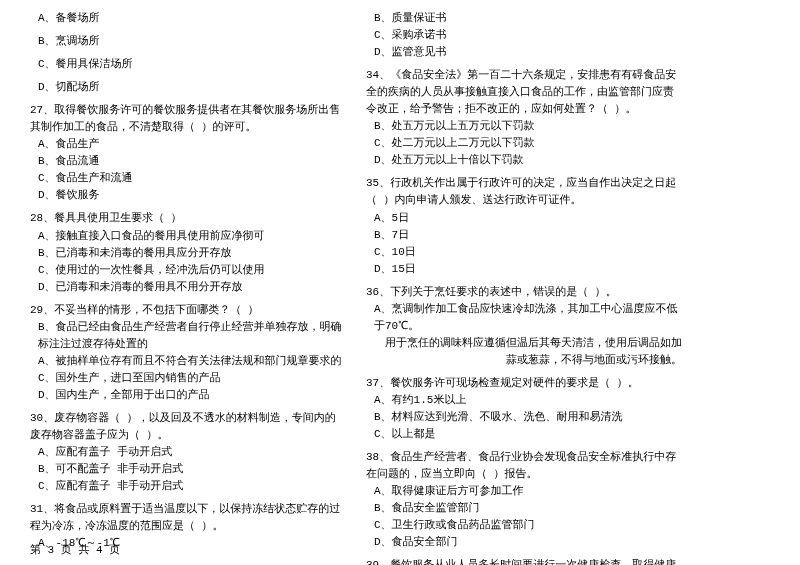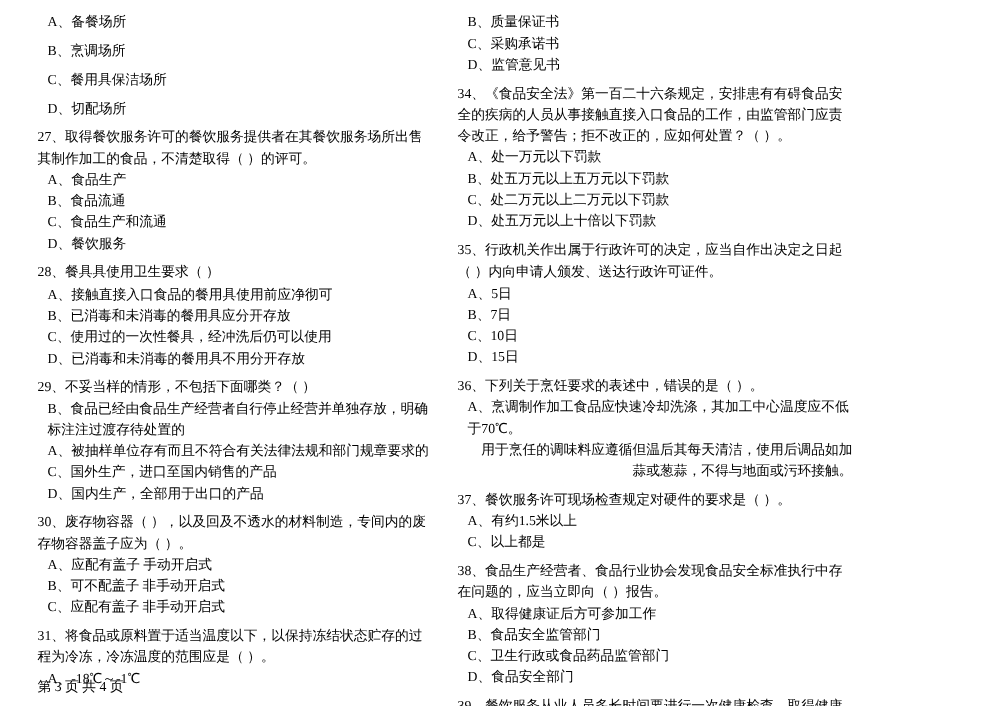--- a/index.html
+++ b/index.html
@@ -15,20 +15,21 @@
       font-size: 11px;
       color: #000;
       overflow: hidden;
     }
     .page {
       width: 712px;
       height: 565px;
       padding: 10px 30px;
       overflow: hidden;
       position: relative;
+      font-family: Liberation Mono, monospace;
     }
     .columns {
       display: flex;
       gap: 20px;
     }
     .col {
       flex: 1;
       min-width: 0;
     }
     .question {
@@ -115,21 +116,20 @@
 
     <div class="col">
       <div class="question">
         <span class="option">B、质量保证书</span>
         <span class="option">C、采购承诺书</span>
         <span class="option">D、监管意见书</span>
       </div>
 
       <div class="question">
         <span class="question-text">34、《食品安全法》第一百二十六条规定，安排患有有碍食品安全的疾病的人员从事接触直接入口食品的工作，由监管部门应责令改正，给予警告；拒不改正的，应如何处置？（  ）。</span>
-        <span class="option">A、处一万元以下罚款</span>
         <span class="option">B、处五万元以上五万元以下罚款</span>
         <span class="option">C、处二万元以上二万元以下罚款</span>
         <span class="option">D、处五万元以上十倍以下罚款</span>
       </div>
 
       <div class="question">
         <span class="question-text">35、行政机关作出属于行政许可的决定，应当自作出决定之日起（  ）内向申请人颁发、送达行政许可证件。</span>
         <span class="option">A、5日</span>
         <span class="option">B、7日</span>
         <span class="option">C、10日</span>
@@ -138,20 +138,21 @@
 
       <div class="question">
         <span class="question-text">36、下列关于烹饪要求的表述中，错误的是（  ）。</span>
         <span class="option">A、烹调制作加工食品应快速冷却洗涤，其加工中心温度应不低于70℃。</span>
         <span class="option" style="padding-left:16px;text-align:right;">用于烹任的调味料应遵循但温后其每天清洁，使用后调品如加蒜或葱蒜，不得与地面或污环接触。</span>
       </div>
 
       <div class="question">
         <span class="question-text">37、餐饮服务许可现场检查规定对硬件的要求是（  ）。</span>
         <span class="option">A、有约1.5米以上</span>
+        <span class="option">B、材料应达到光滑、不吸水、洗色、耐用和易清洗</span>
         <span class="option">C、以上都是</span>
       </div>
 
       <div class="question">
         <span class="question-text">38、食品生产经营者、食品行业协会发现食品安全标准执行中存在问题的，应当立即向（  ）报告。</span>
         <span class="option">A、取得健康证后方可参加工作</span>
         <span class="option">B、食品安全监管部门</span>
         <span class="option">C、卫生行政或食品药品监管部门</span>
         <span class="option">D、食品安全部门</span>
       </div>

